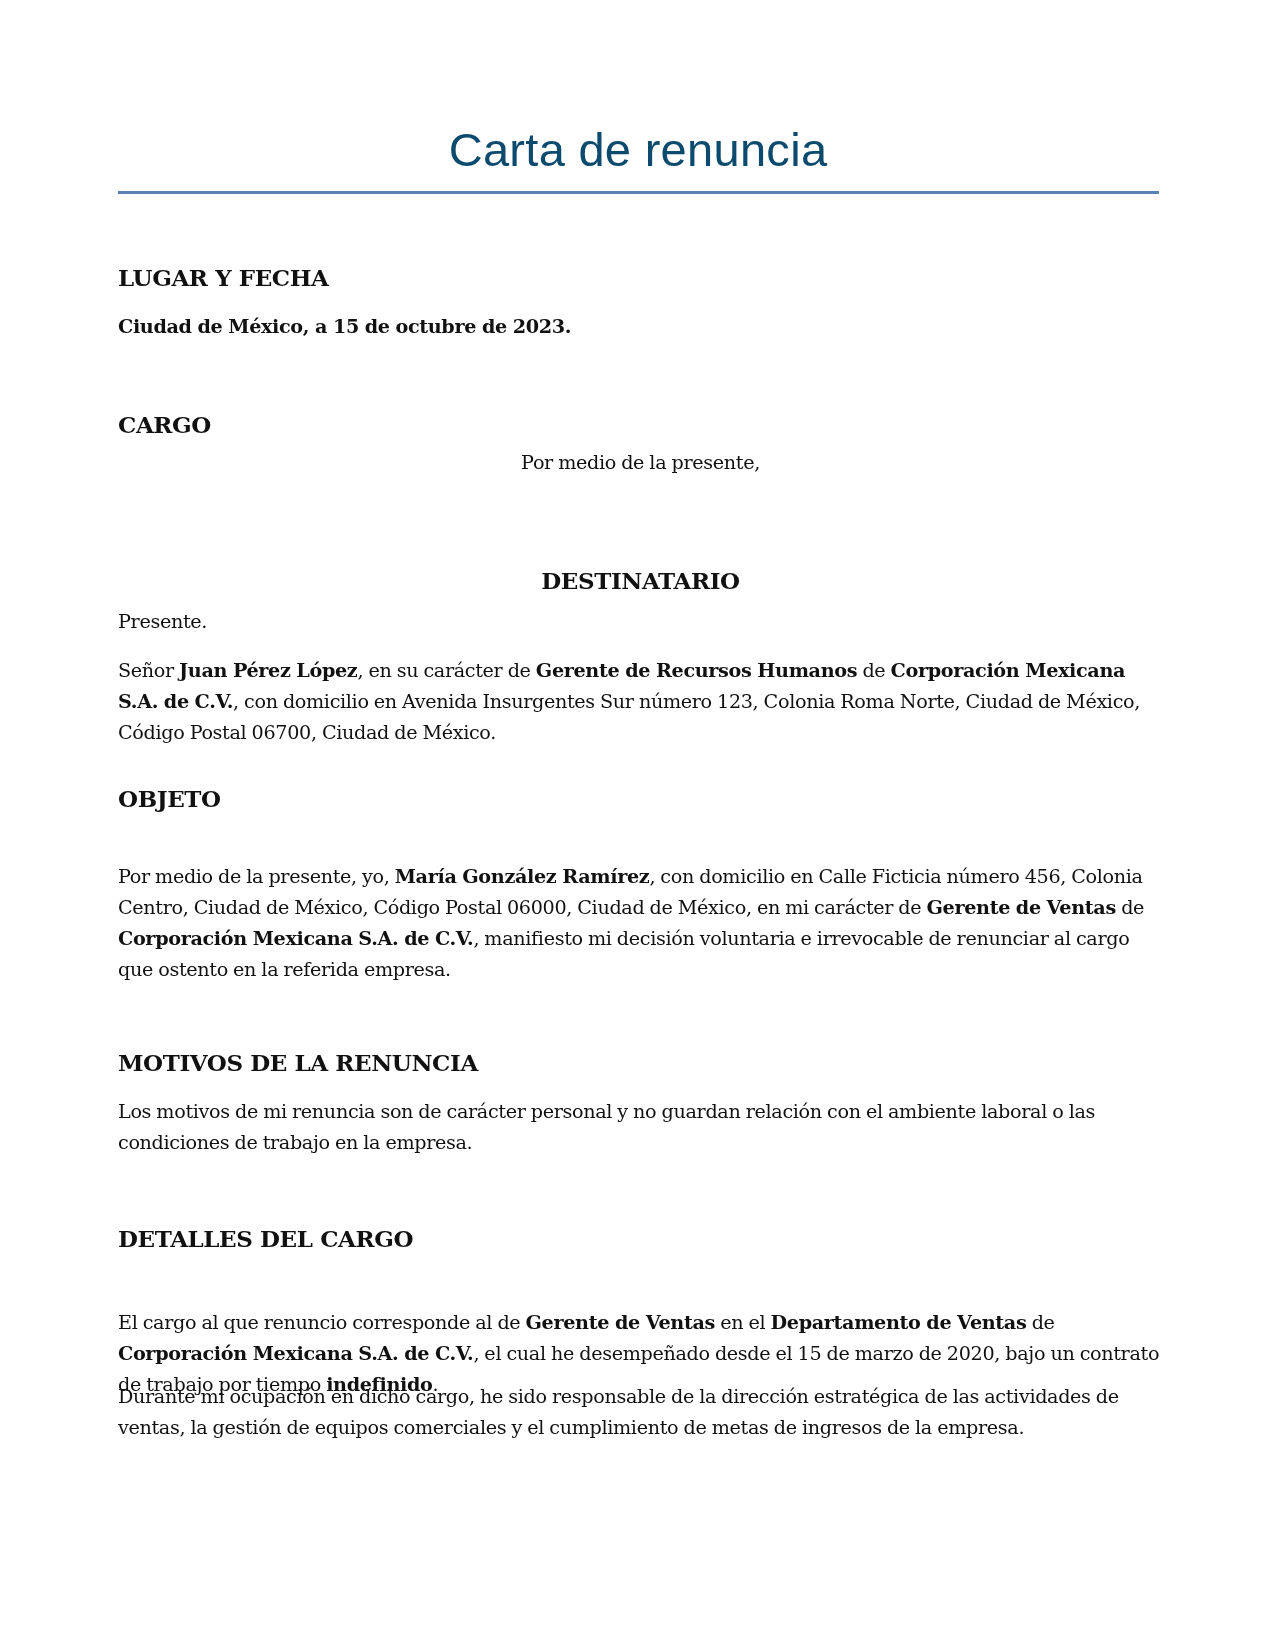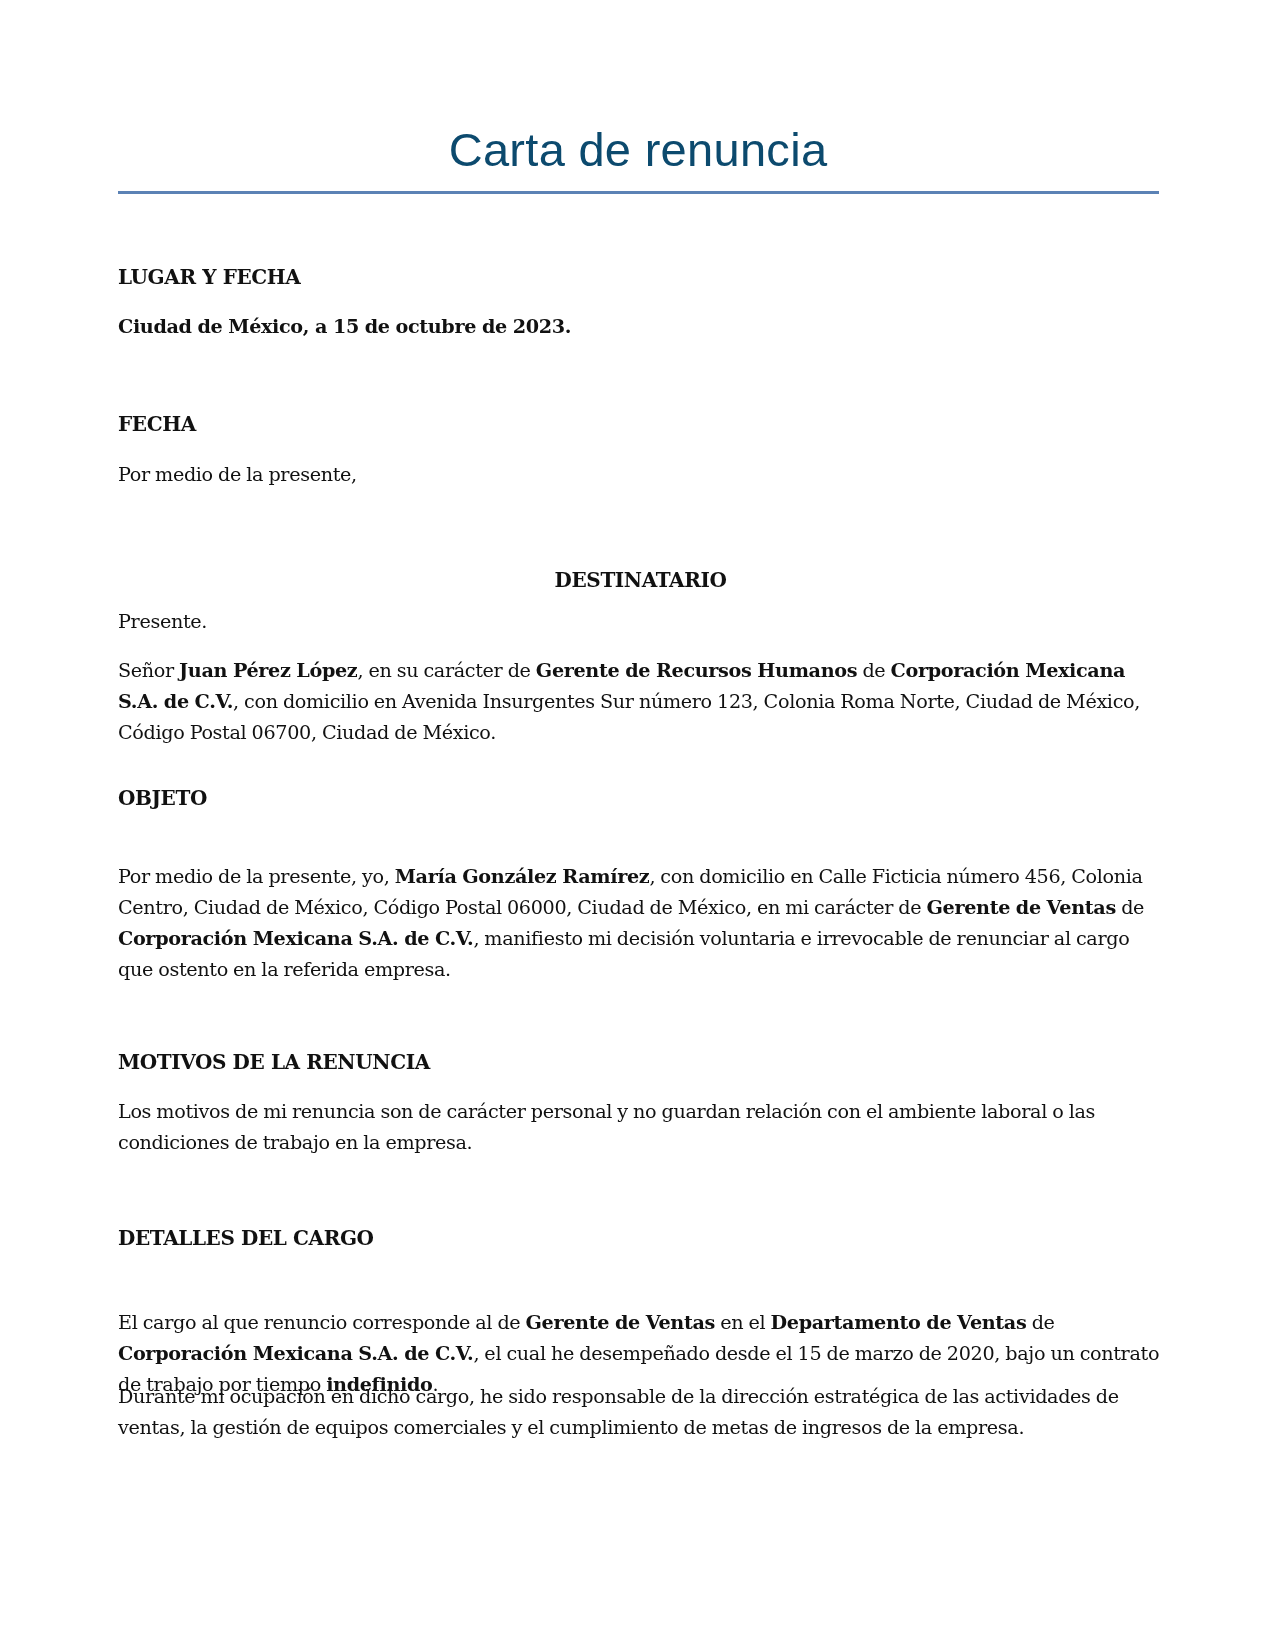--- a/index.html
+++ b/index.html
@@ -53,21 +53,21 @@
     line-height: 31px;
   }
   .block {
     position: absolute;
     left: 0;
     width: 1045px;
     margin: 0;
   }
   .heading {
     font-weight: bold;
-    font-size: 20px;
+    font-size: 23px;
     letter-spacing: -0.4px;
   }
   .para {
     letter-spacing: -0.35px;
     word-spacing: -0.5px;
   }
   b { font-weight: bold; }
 </style>
 </head>
 <body>
@@ -75,22 +75,22 @@
 <div class="page">
 
   <h1 class="title">Carta de renuncia</h1>
   <div class="title-rule"></div>
 
   <div class="content">
 
     <div class="block heading" style="top:262px;">LUGAR Y FECHA</div>
     <div class="block para" style="top:311px;font-weight:bold;">Ciudad de México, a 15 de octubre de 2023.</div>
 
-    <div class="block heading" style="top:409px;">FECHA</div>
-    <div class="block para" style="top:459px;">Por medio de la presente,</div>
+    <div class="block heading" style="top:409px;">CARGO</div>
+    <div class="block para" style="top:447px;text-align:center;">Por medio de la presente,</div>
 
     <div class="block heading" style="top:565px;text-align:center;">DESTINATARIO</div>
     <div class="block para" style="top:606px;">Presente.</div>
     <div class="block para" style="top:655px;">
       <span>Señor </span><b>Juan Pérez López</b><span>, en su carácter de </span><b>Gerente de Recursos Humanos</b><span> de </span><b>Corporación Mexicana S.A. de C.V.</b><span>, con domicilio en Avenida Insurgentes Sur número 123, Colonia Roma Norte, Ciudad de México, Código Postal 06700, Ciudad de México.</span>
     </div>
 
     <div class="block heading" style="top:783px;">OBJETO</div>
     <div class="block para" style="top:861px;">
       <span>Por medio de la presente, yo, </span><b>María González Ramírez</b><span>, con domicilio en Calle Ficticia número 456, Colonia Centro, Ciudad de México, Código Postal 06000, Ciudad de México, en mi carácter de </span><b>Gerente de Ventas</b><span> de </span><b>Corporación Mexicana S.A. de C.V.</b><span>, manifiesto mi decisión voluntaria e irrevocable de renunciar al cargo que ostento en la referida empresa.</span>

